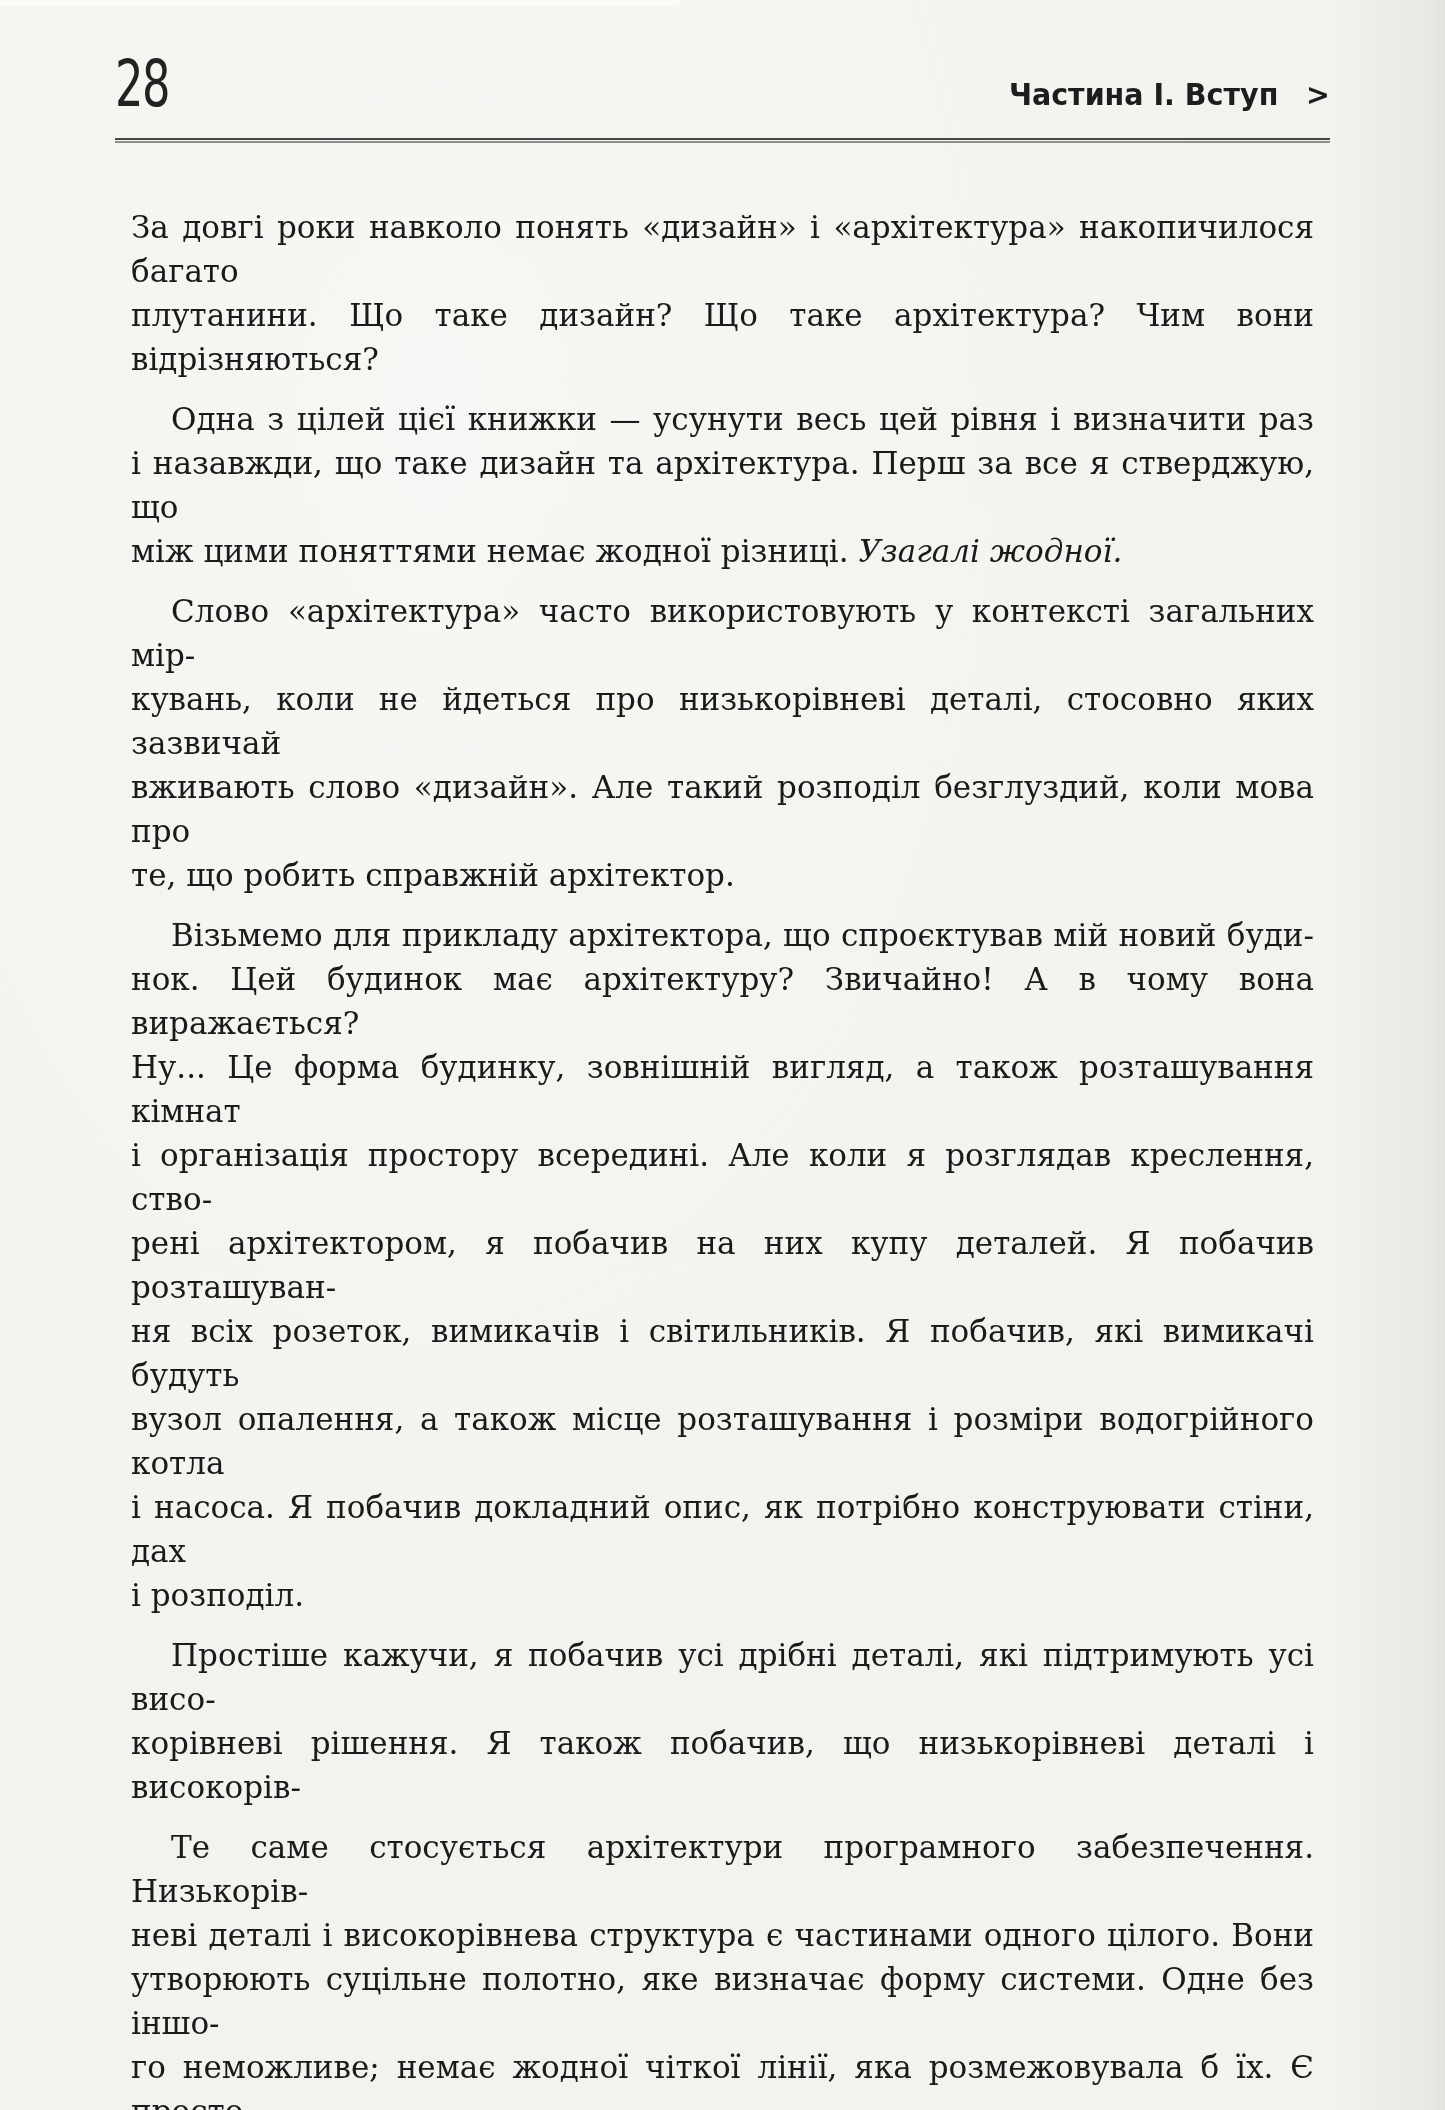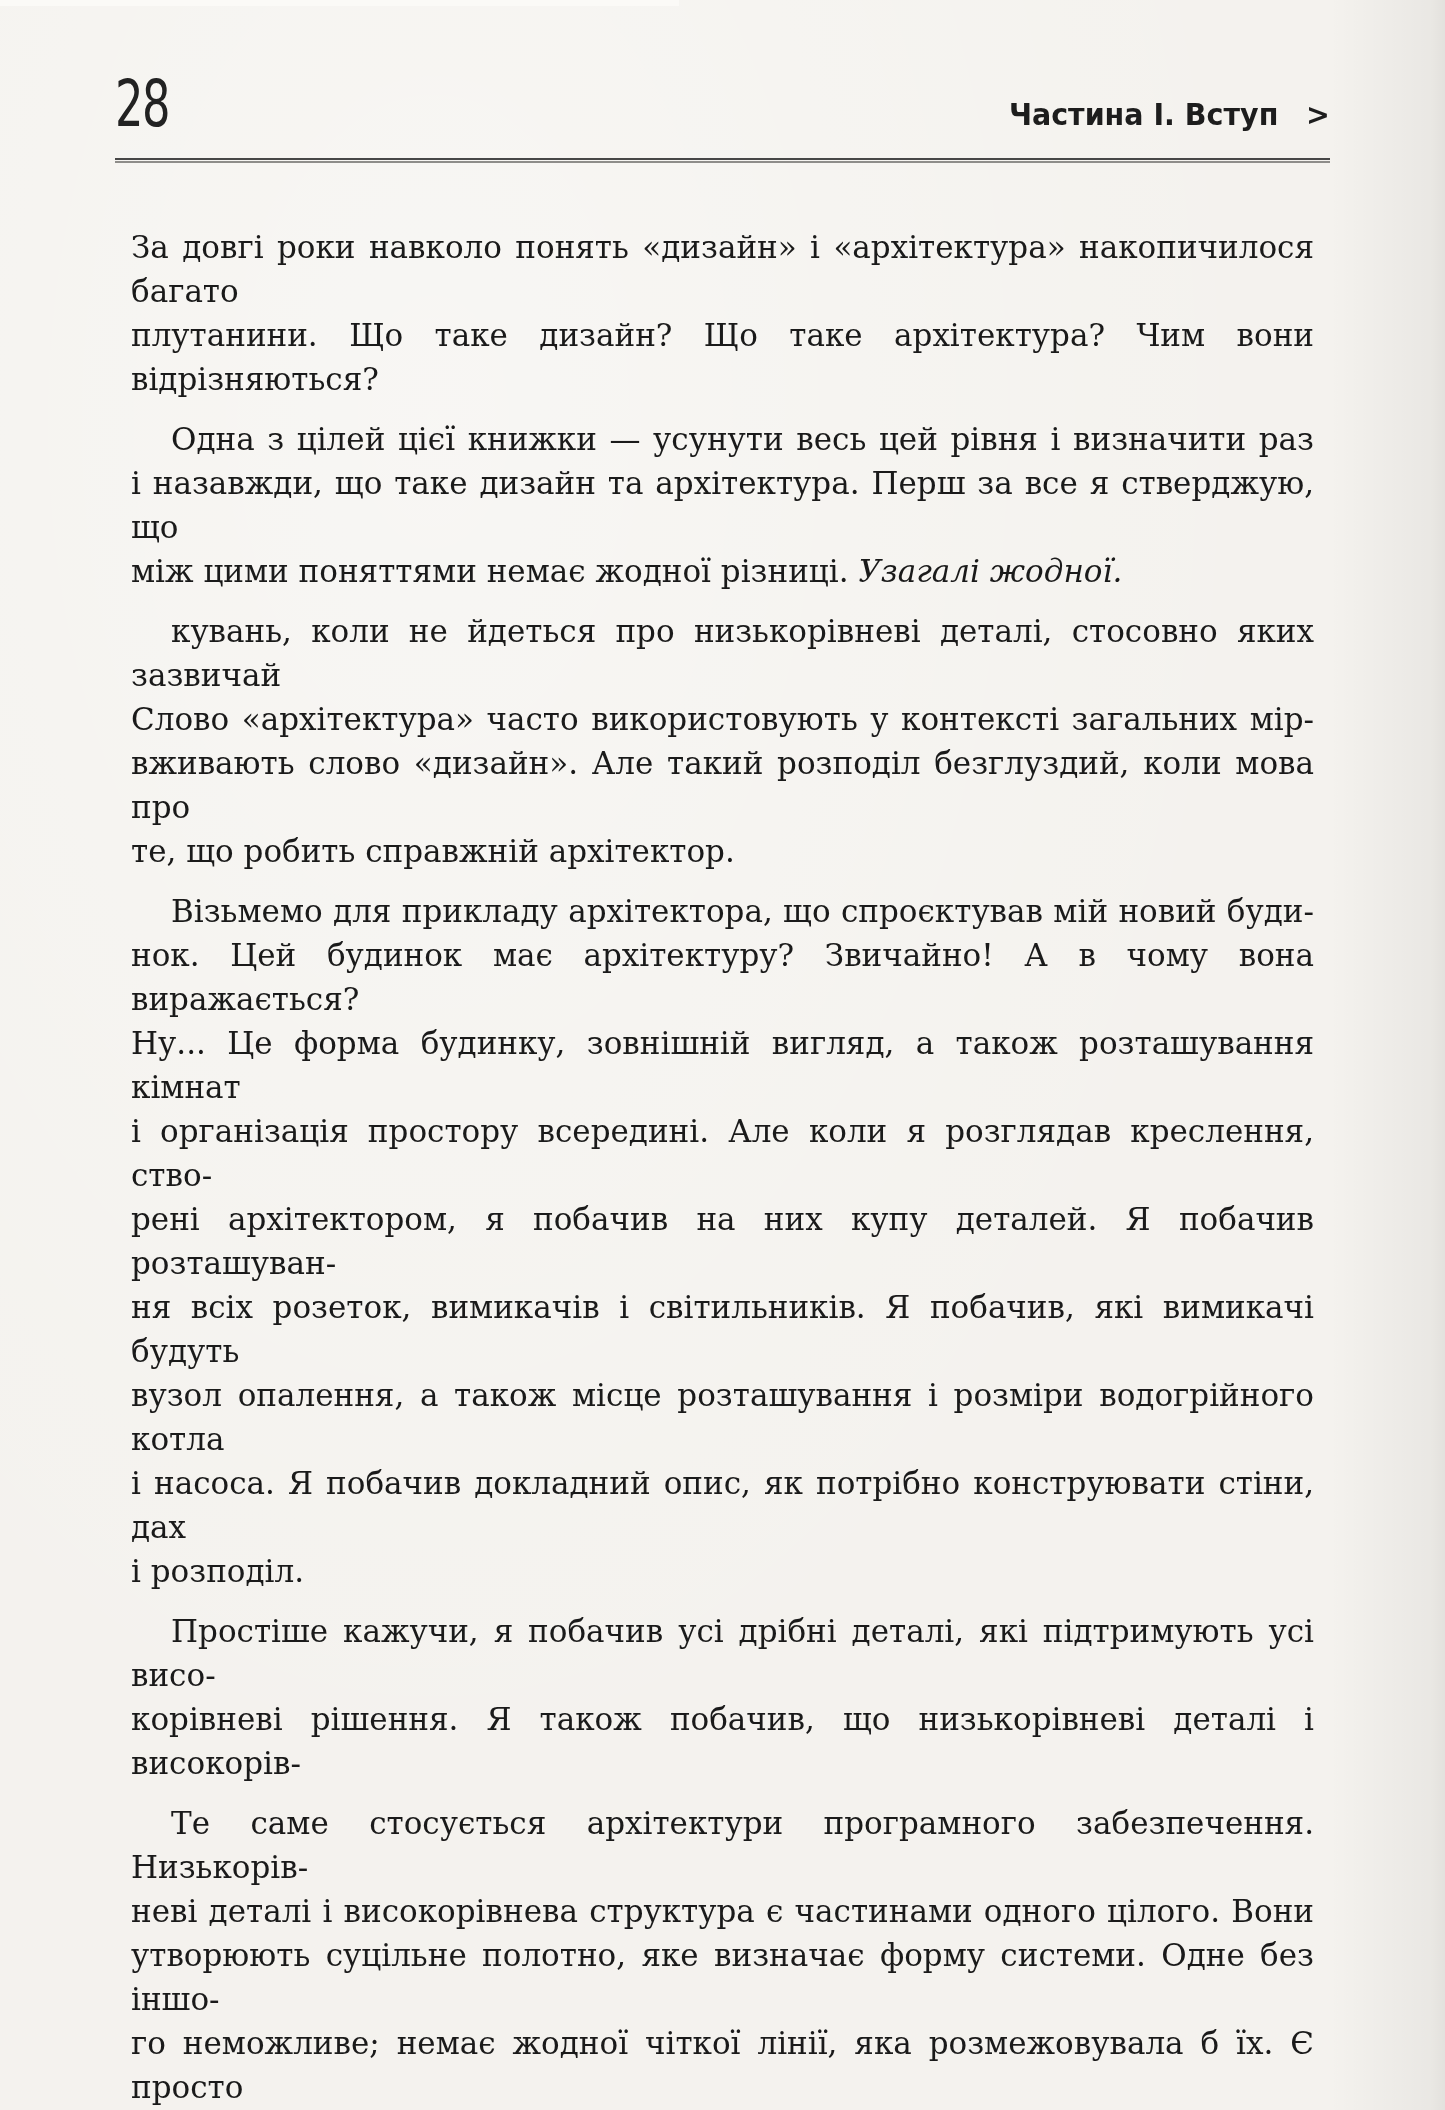--- a/index.html
+++ b/index.html
@@ -29,21 +29,20 @@
   .inner {
     position: absolute;
     left: 115px;
     right: 115px;
     top: 55px;
   }
   .header {
     display: flex;
     justify-content: space-between;
     align-items: flex-end;
-    margin-top: 20px;
   }
   .page-num {
     font-family: "DejaVu Sans", sans-serif;
     font-size: 64px;
     font-weight: 400;
     line-height: 0.92;
     letter-spacing: -2px;
     color: #222;
     transform: scaleX(0.70);
     transform-origin: left bottom;
@@ -102,22 +101,22 @@
         <div class="para">
           <div class="line just"><span>За довгі роки навколо понять «дизайн» і «архітектура» накопичилося багато</span></div>
           <div class="line just"><span>плутанини. Що таке дизайн? Що таке архітектура? Чим вони відрізняються?</span></div>
         </div>
         <div class="para indent">
           <div class="line just"><span>Одна з цілей цієї книжки — усунути весь цей рівня і визначити раз</span></div>
           <div class="line just"><span>і назавжди, що таке дизайн та архітектура. Перш за все я стверджую, що</span></div>
           <div class="line"><span>між цими поняттями немає жодної різниці. </span><span class="it">Узагалі жодної.</span></div>
         </div>
         <div class="para indent">
+          <div class="line just"><span>Слово «архітектура» часто використовують у контексті загальних мір-</span></div>
           <div class="line just"><span>кувань, коли не йдеться про низькорівневі деталі, стосовно яких зазвичай</span></div>
-          <div class="line just"><span>Слово «архітектура» часто використовують у контексті загальних мір-</span></div>
           <div class="line just"><span>вживають слово «дизайн». Але такий розподіл безглуздий, коли мова про</span></div>
           <div class="line"><span>те, що робить справжній архітектор.</span></div>
         </div>
         <div class="para indent">
           <div class="line just"><span>Візьмемо для прикладу архітектора, що спроєктував мій новий буди-</span></div>
           <div class="line just"><span>нок. Цей будинок має архітектуру? Звичайно! А в чому вона виражається?</span></div>
           <div class="line just"><span>Ну... Це форма будинку, зовнішній вигляд, а також розташування кімнат</span></div>
           <div class="line just"><span>і організація простору всередині. Але коли я розглядав креслення, ство-</span></div>
           <div class="line just"><span>рені архітектором, я побачив на них купу деталей. Я побачив розташуван-</span></div>
           <div class="line just"><span>ня всіх розеток, вимикачів і світильників. Я побачив, які вимикачі будуть</span></div>

